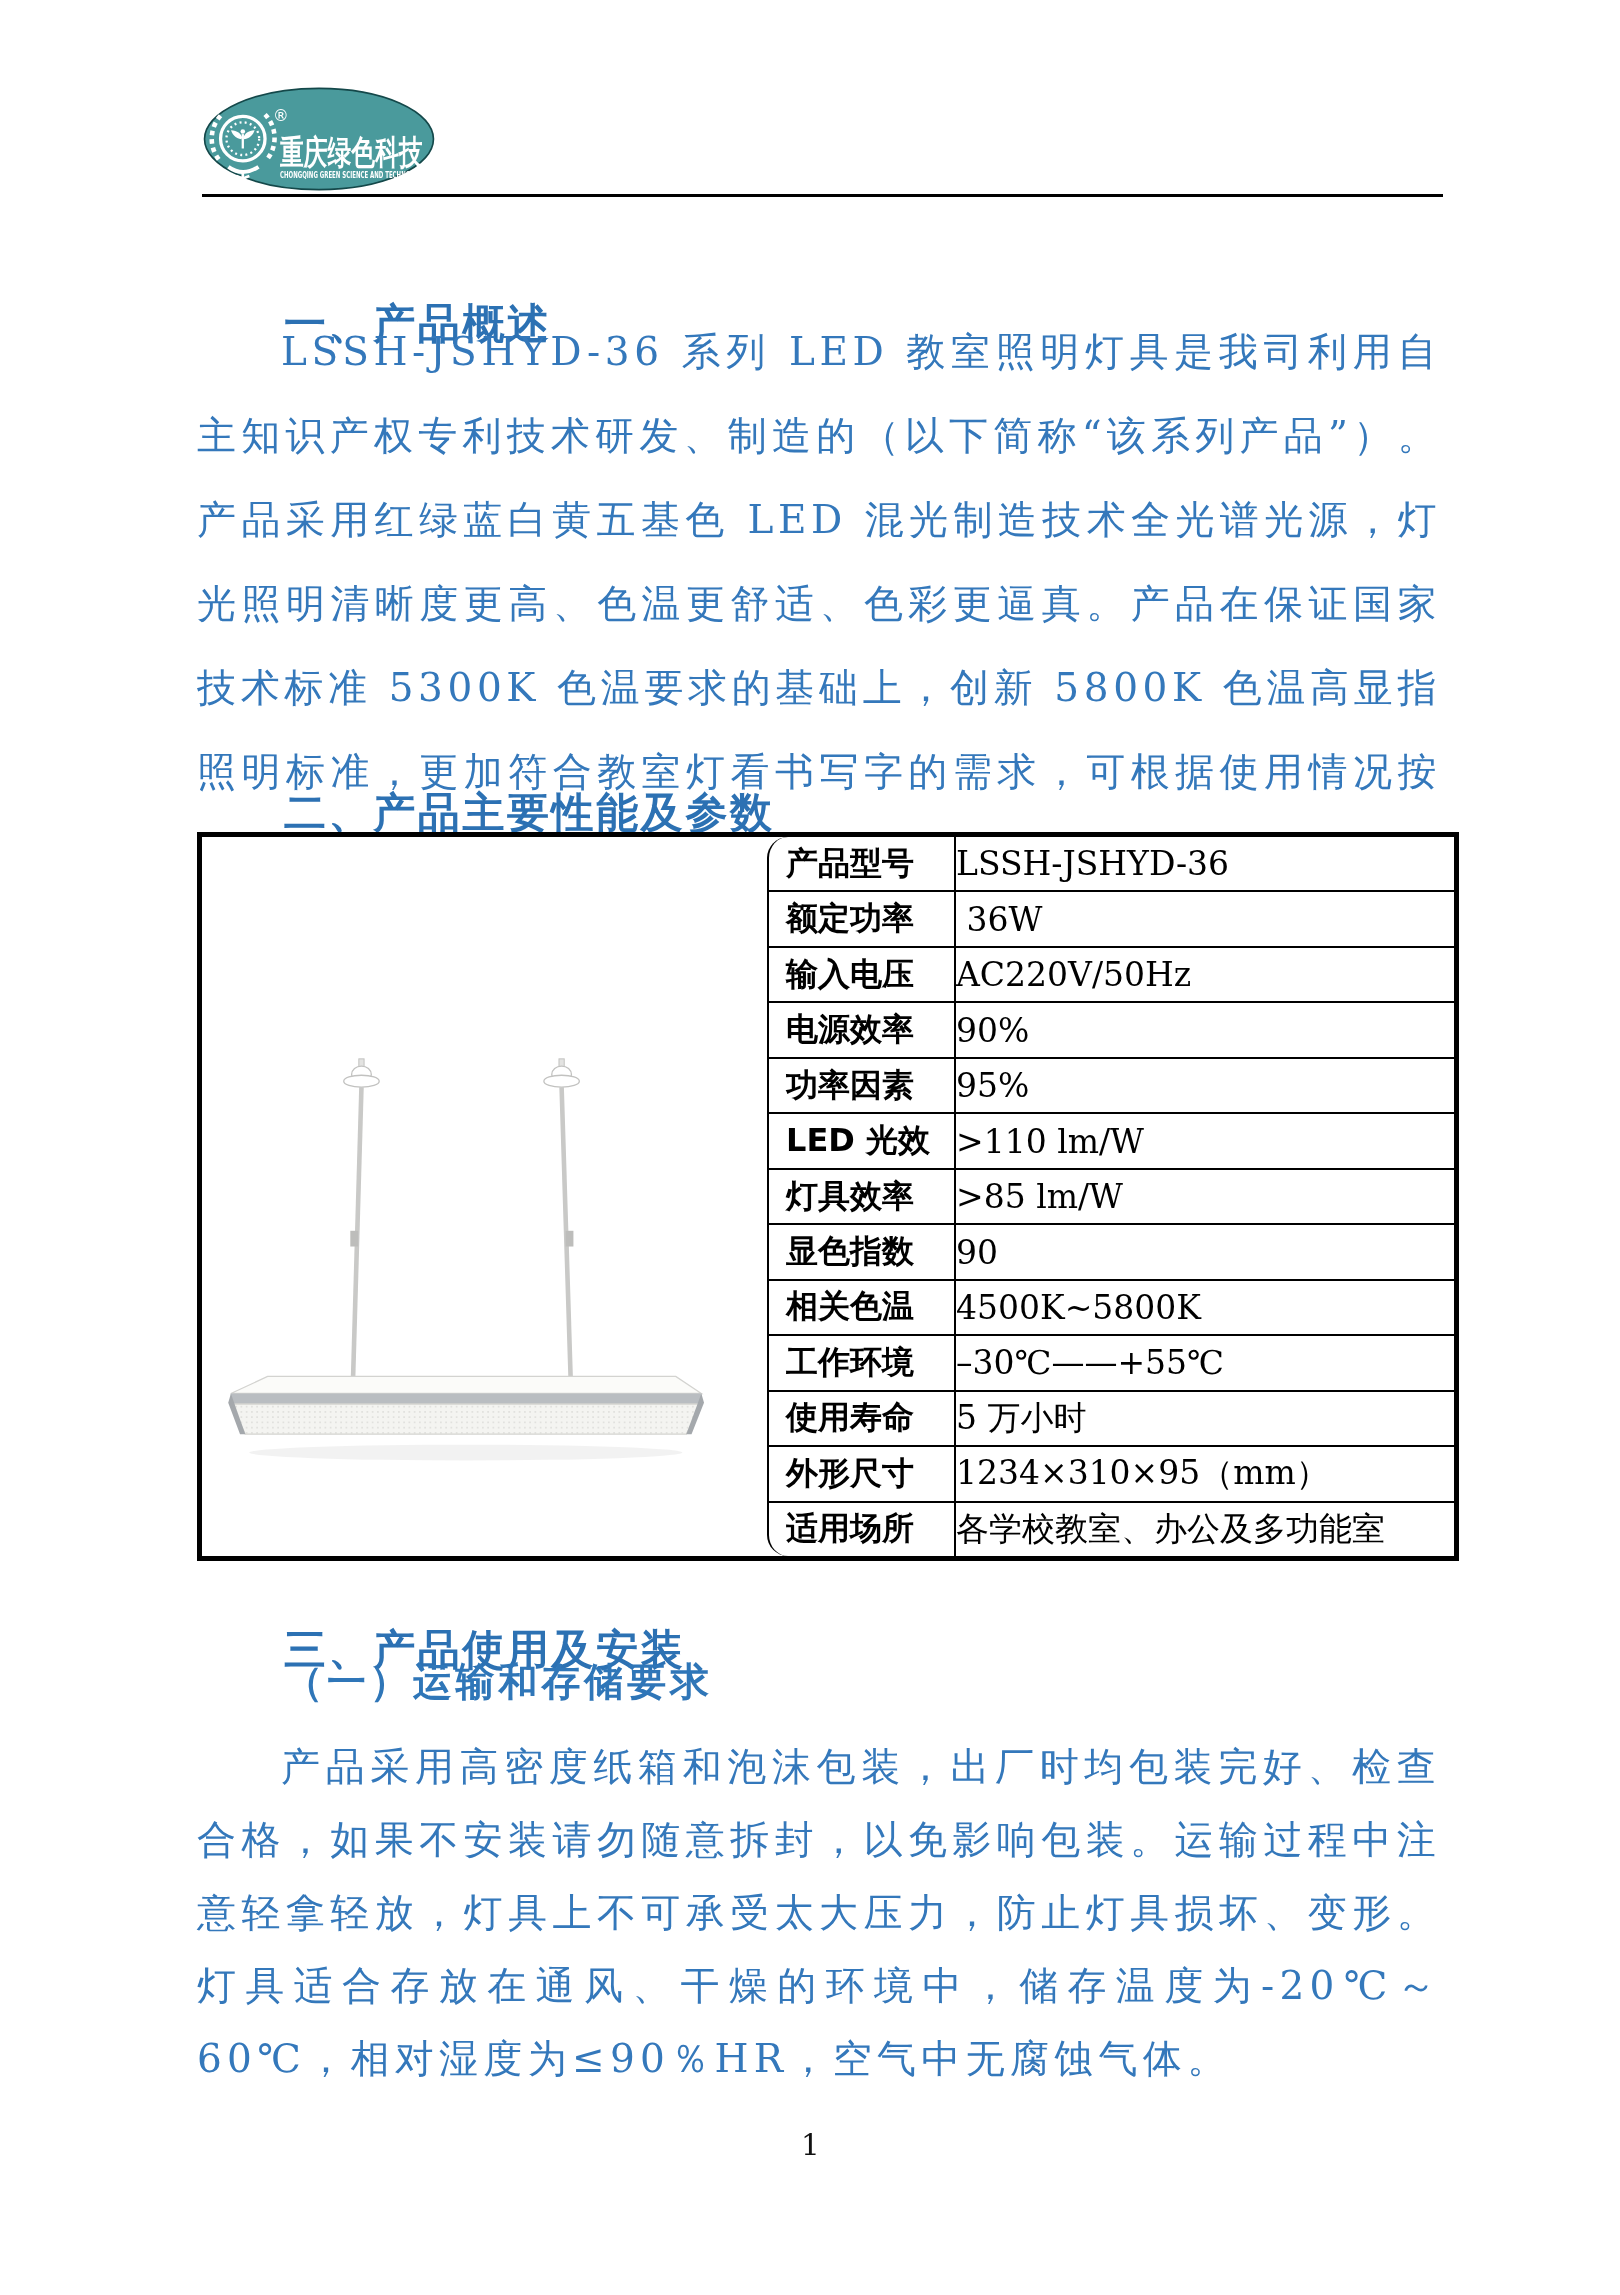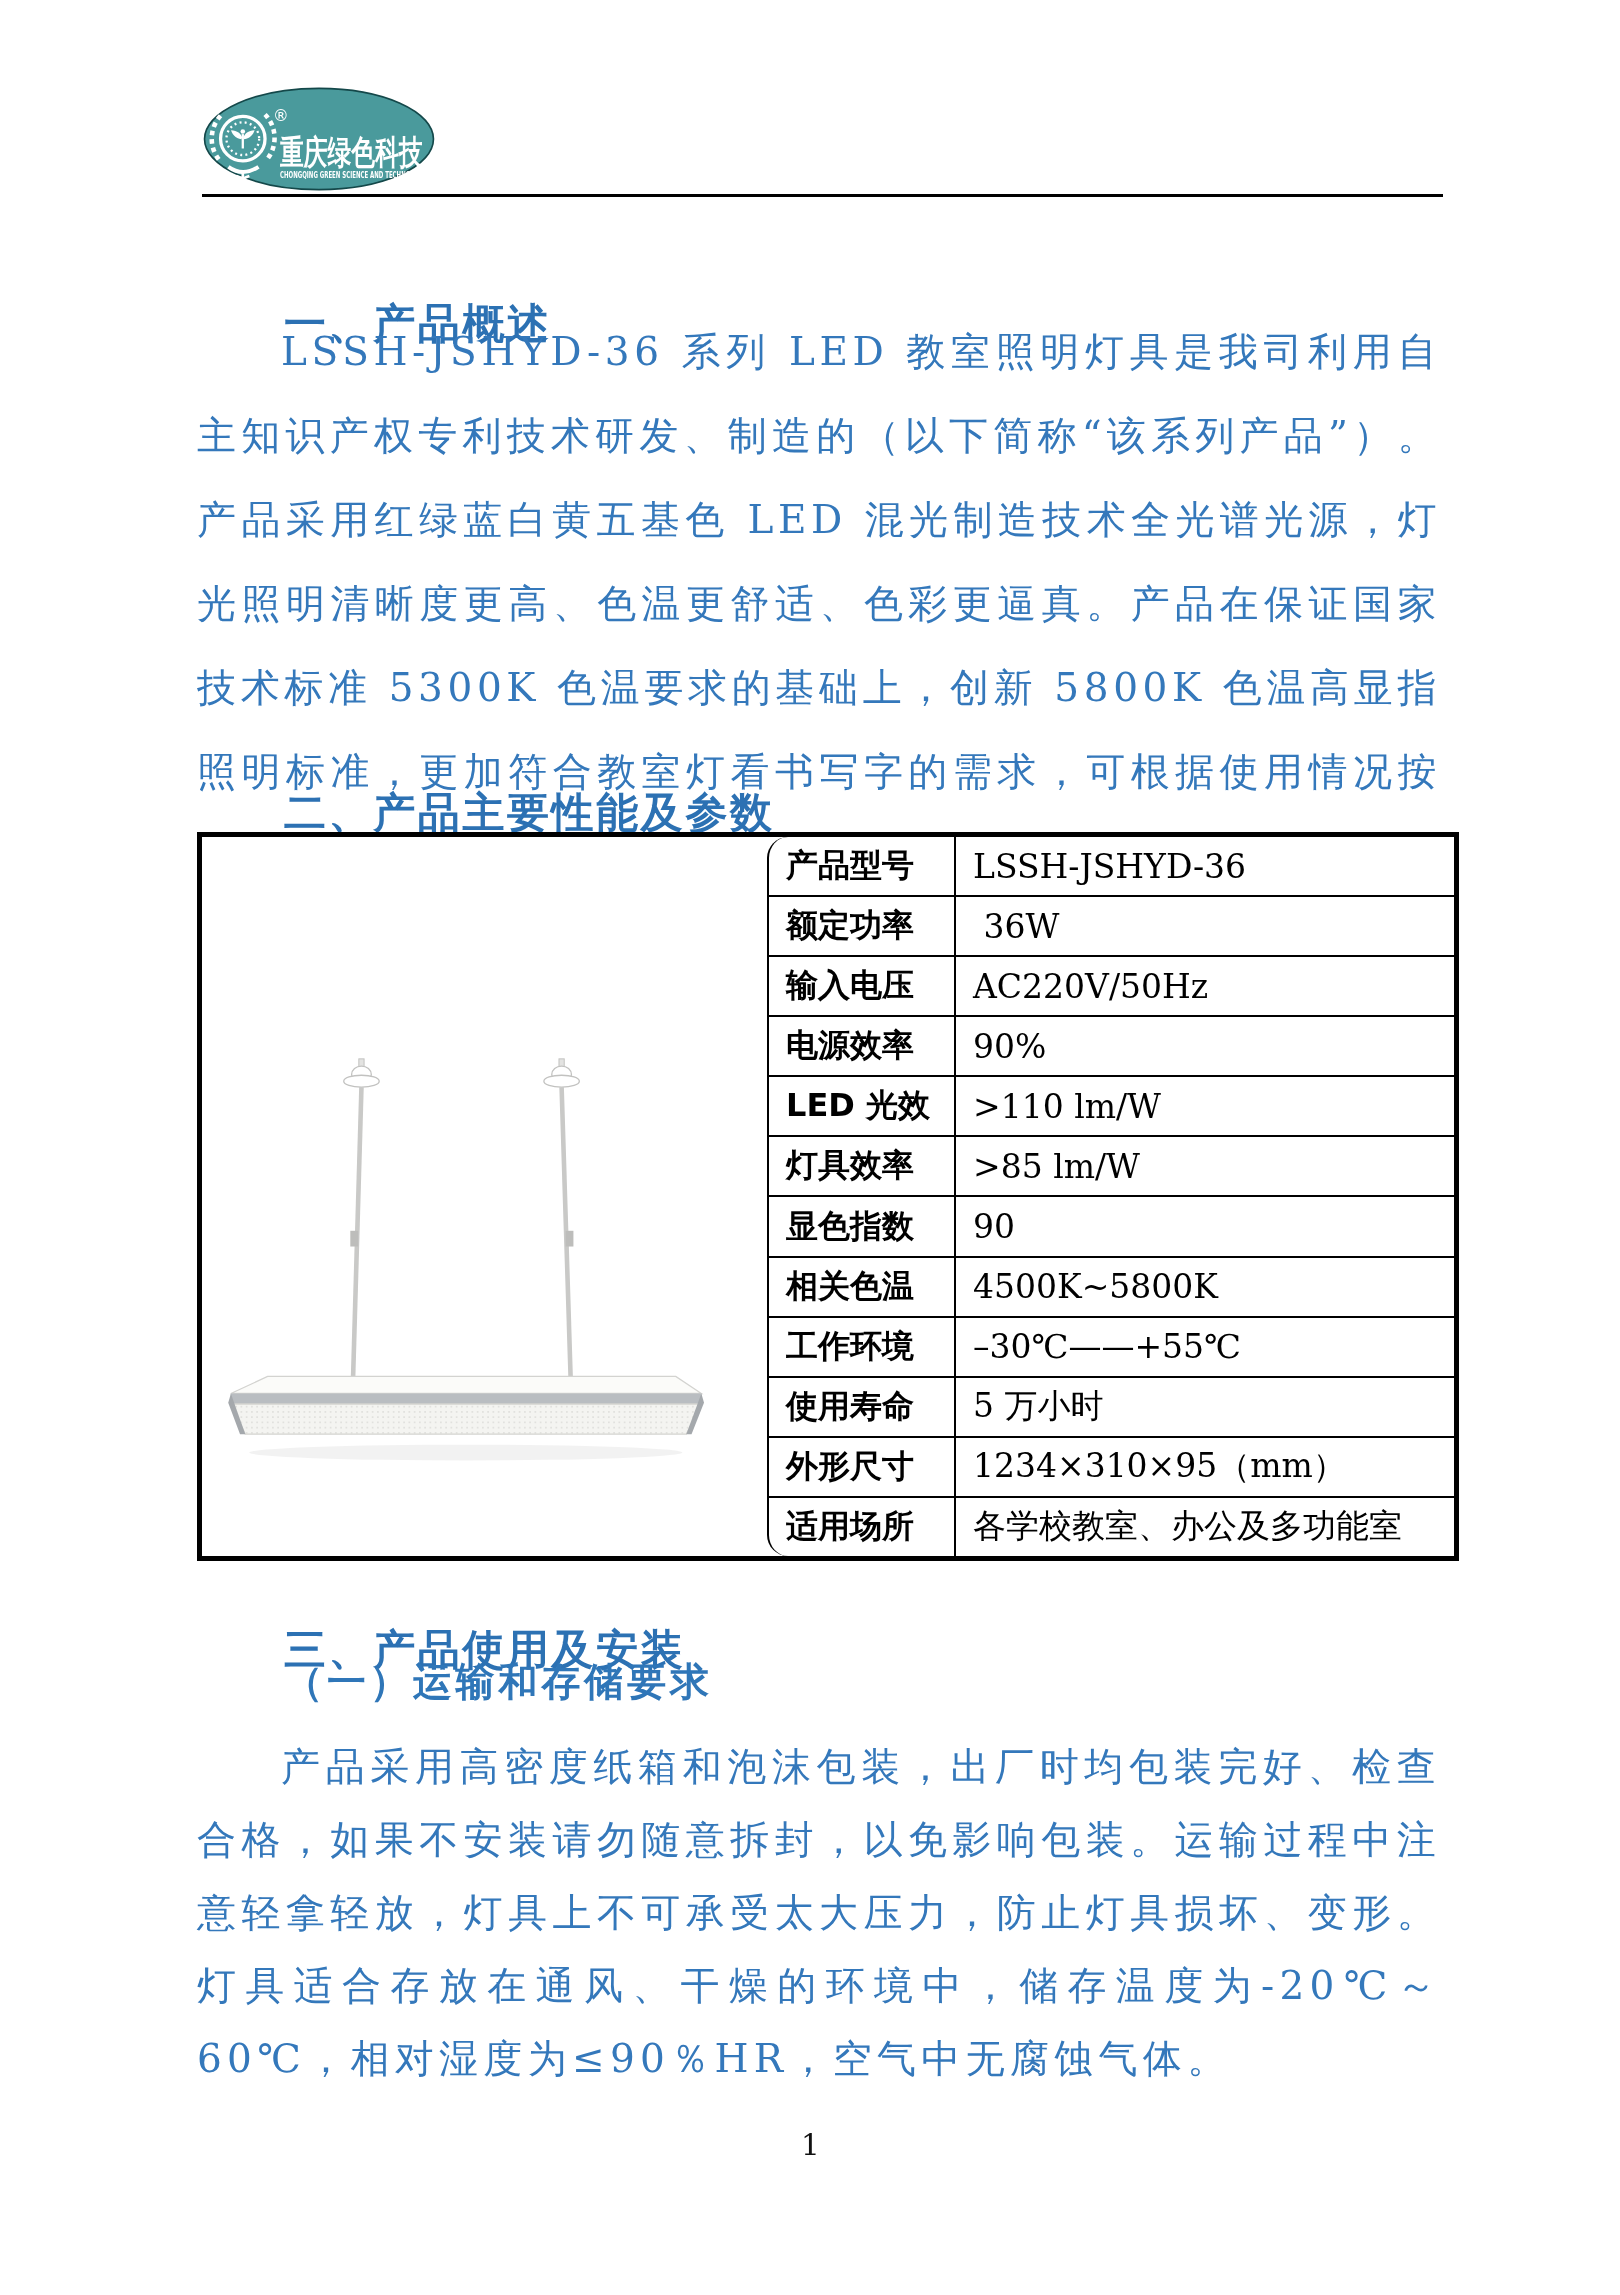--- a/index.html
+++ b/index.html
@@ -38,21 +38,21 @@
   .spec-row{ flex:1; display:flex; border-top:2.6px solid #000; }
   .spec-row:first-child{ border-top:none; }
   .cell-label{
     width:185px; flex:0 0 185px; display:flex; align-items:center;
     padding-left:17px; box-sizing:border-box;
     font-family:"DejaVu Sans","Liberation Sans",sans-serif;
     font-size:32px; font-weight:600; color:#000; white-space:pre;
   }
   .cell-value{
     flex:1; display:flex; align-items:center; border-left:2.6px solid #000;
-    padding-left:17px; box-sizing:border-box;
+    box-sizing:border-box;
     font-size:33px; color:#000; white-space:pre;
     font-family:"DejaVu Serif","Liberation Serif",serif;
   }
   
   .page-num{
     position:absolute; left:0; top:2128px; width:100%;
     text-align:center; font-size:29.5px; color:#111;
   }
 </style>
 </head>
@@ -140,20 +140,24 @@
     <div class="spec-row">
       <div class="cell-label lbl">输入电压</div>
       <div class="cell-value val">AC220V/50Hz</div>
     </div>
 
     <div class="spec-row">
       <div class="cell-label lbl">电源效率</div>
       <div class="cell-value val">90%</div>
     </div>
 
+    <div class="spec-row">
+      <div class="cell-label lbl">功率因素</div>
+      <div class="cell-value val">95%</div>
+    </div>
 
     <div class="spec-row">
       <div class="cell-label lbl">LED 光效</div>
       <div class="cell-value val">&gt;110 lm/W</div>
     </div>
 
     <div class="spec-row">
       <div class="cell-label lbl">灯具效率</div>
       <div class="cell-value val">&gt;85 lm/W</div>
     </div>

